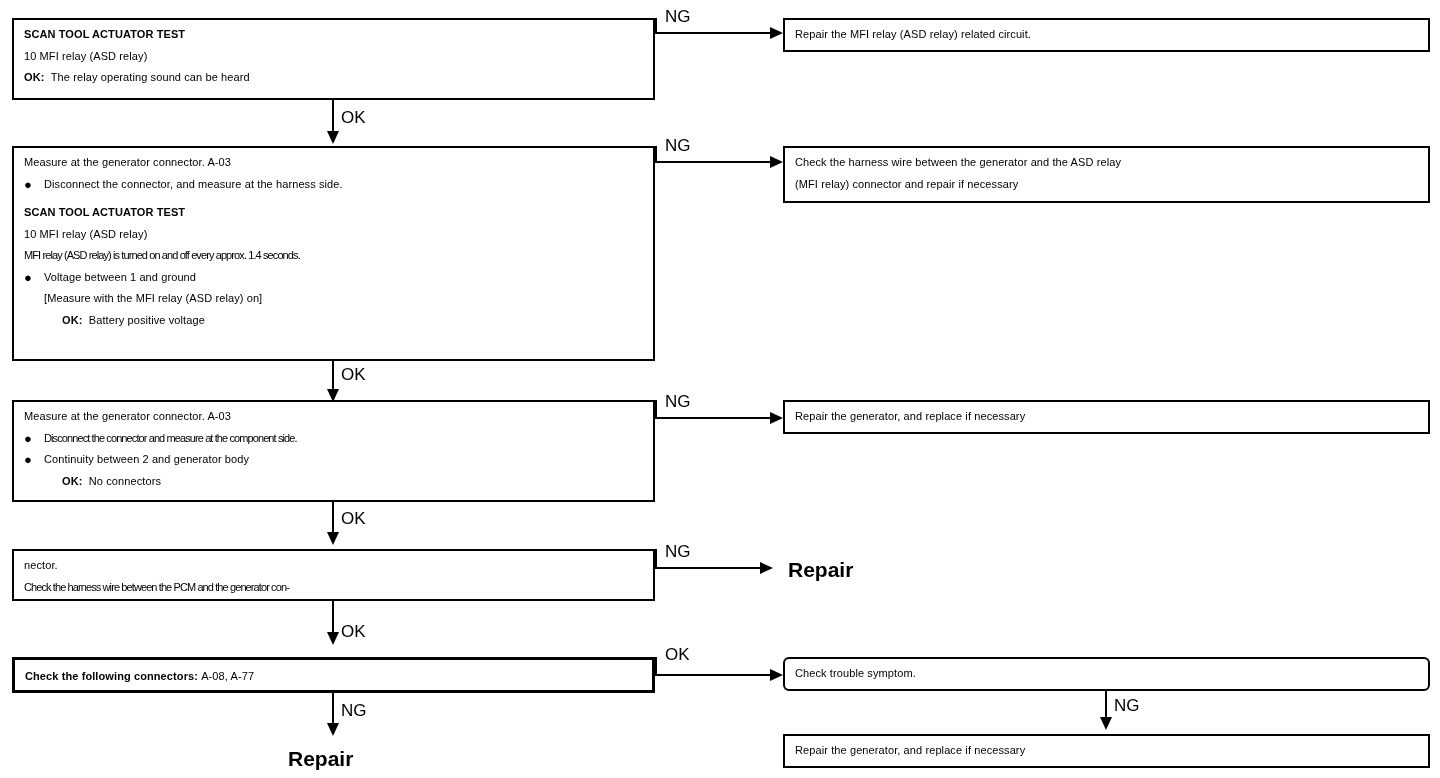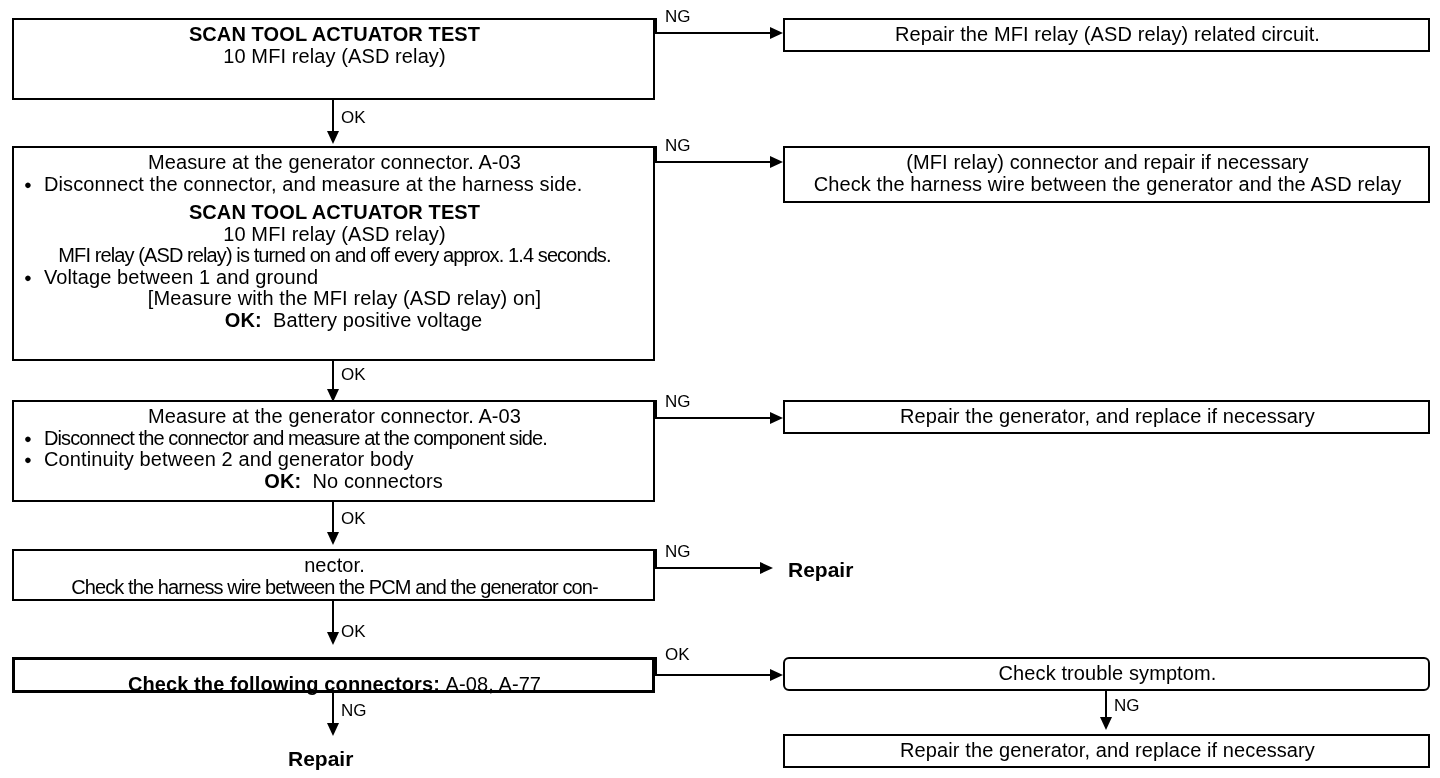--- a/index.html
+++ b/index.html
@@ -22,25 +22,24 @@
     position: absolute;
     border: 2px solid #000000;
     background: #ffffff;
     box-sizing: border-box;
     padding: 4px 8px 4px 10px;
   }
   .box.thick {
     border-width: 3px;
   }
   .tline {
-    font-size: 20px;
+    font-size: 11px;
     line-height: 21.5px;
     white-space: nowrap;
     letter-spacing: 0.1px;
-    text-align: center;
   }
   .b { font-weight: bold; }
   .cond { letter-spacing: -0.9px; }
   .bullet-row {
     display: flex;
     align-items: flex-start;
   }
   .bullet-dot {
     width: 20px;
     flex: 0 0 20px;
@@ -93,20 +92,21 @@
   }
 </style>
 </head>
 <body>
 
 <div id="canvas">
 
   <div class="box" style="left:12px; top:18px; width:643px; height:82px;">
     <div class="tline b">SCAN TOOL ACTUATOR TEST</div>
     <div class="tline">10 MFI relay (ASD relay)</div>
+    <div class="tline"><span class="b">OK:</span>&nbsp;&nbsp;<span>The relay operating sound can be heard</span></div>
   </div>
 
   <div class="hline" style="left:655px; top:32px; width:120px;"></div>
   <div class="vline" style="left:655px; top:18px; height:16px;"></div>
   <div class="arrow-right" style="left:770px; top:27px;"></div>
   <div class="edge-label" style="left:665px; top:8px;">NG</div>
 
   <div class="vline" style="left:332px; top:100px; height:34px;"></div>
   <div class="arrow-down" style="left:327px; top:131px;"></div>
   <div class="edge-label" style="left:341px; top:109px;">OK</div>
@@ -168,41 +168,41 @@
   <div class="hline" style="left:655px; top:567px; width:110px;"></div>
   <div class="vline" style="left:655px; top:549px; height:20px;"></div>
   <div class="arrow-right" style="left:760px; top:562px;"></div>
   <div class="edge-label" style="left:665px; top:543px;">NG</div>
   <div class="terminal" style="left:788px; top:558px;">Repair</div>
 
   <div class="vline" style="left:332px; top:601px; height:34px;"></div>
   <div class="arrow-down" style="left:327px; top:632px;"></div>
   <div class="edge-label" style="left:341px; top:623px;">OK</div>
 
-  <div class="box thick" style="left:12px; top:657px; width:643px; height:36px; padding-top:14px;">
+  <div class="box thick" style="left:12px; top:657px; width:643px; height:36px; padding-top:6px;">
     <div class="tline"><span class="b">Check the following connectors:</span>&nbsp;<span>A-08, A-77</span></div>
   </div>
 
   <div class="hline" style="left:655px; top:674px; width:120px;"></div>
   <div class="vline" style="left:655px; top:657px; height:19px;"></div>
   <div class="arrow-right" style="left:770px; top:669px;"></div>
   <div class="edge-label" style="left:665px; top:646px;">OK</div>
 
   <div class="vline" style="left:332px; top:693px; height:34px;"></div>
   <div class="arrow-down" style="left:327px; top:723px;"></div>
   <div class="edge-label" style="left:341px; top:702px;">NG</div>
   <div class="terminal" style="left:288px; top:747px;">Repair</div>
 
   <div class="box" style="left:783px; top:18px; width:647px; height:34px;">
     <div class="tline">Repair the MFI relay (ASD relay) related circuit.</div>
   </div>
 
   <div class="box" style="left:783px; top:146px; width:647px; height:57px;">
+    <div class="tline">Check the harness wire between the generator and the ASD relay</div>
     <div class="tline">(MFI relay) connector and repair if necessary</div>
-    <div class="tline">Check the harness wire between the generator and the ASD relay</div>
   </div>
 
   <div class="box" style="left:783px; top:400px; width:647px; height:34px;">
     <div class="tline">Repair the generator, and replace if necessary</div>
   </div>
 
   <div class="box" style="left:783px; top:657px; width:647px; height:34px;border-radius:6px;">
     <div class="tline">Check trouble symptom.</div>
   </div>
 

